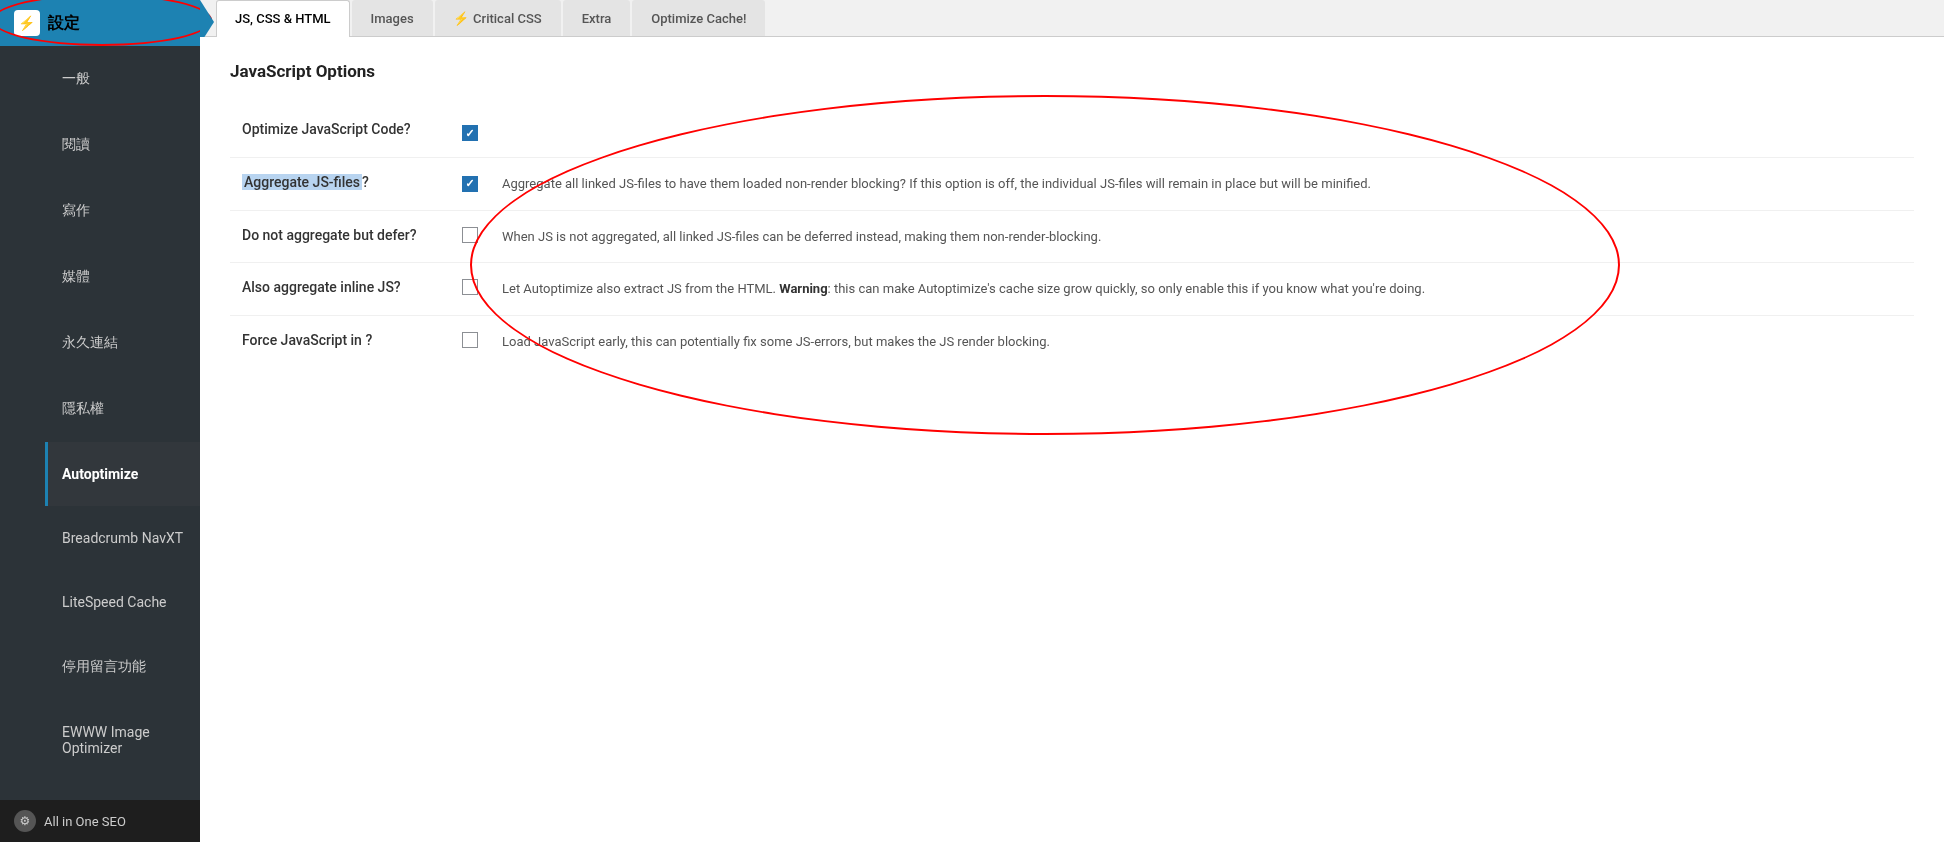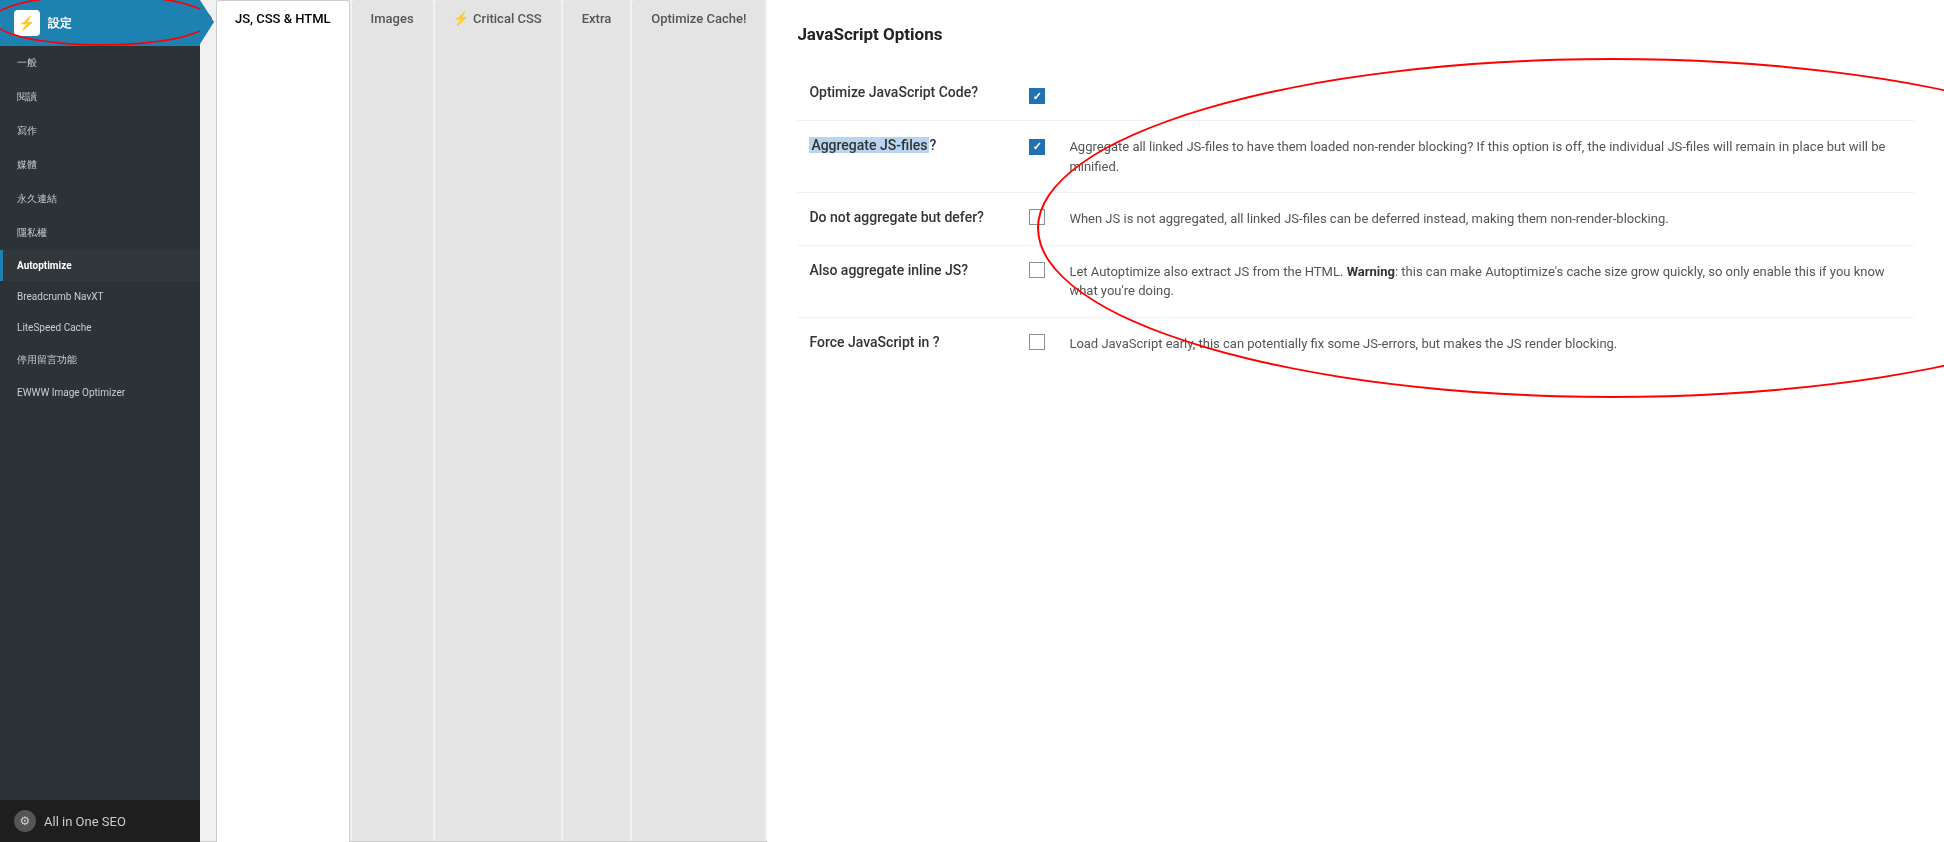--- a/index.html
+++ b/index.html
@@ -51,47 +51,48 @@
       border-radius: 4px;
       display: flex;
       align-items: center;
       justify-content: center;
       color: #1d82b2;
       font-weight: bold;
       font-size: 14px;
     }
 
     .sidebar-header-title {
-      color: #ffffff;
-      font-size: 12px;
+      color: #000000;
+      font-size: 16px;
       font-weight: 600;
     }
 
     .sidebar-header-oval {
       position: absolute;
       top: -6px;
       left: -8px;
       width: 220px;
       height: 52px;
       border: 2.5px solid red;
       border-radius: 50%;
       pointer-events: none;
     }
 
     .sidebar-nav {
       flex: 1;
       overflow-y: auto;
     }
 
     .sidebar-item {
-      padding: 10px 14px;
+      padding: 24px 14px;
       color: #ccc;
       cursor: pointer;
-      font-size: 10px;
+      font-size: 14px;
       border-left: 3px solid transparent;
+      margin-left: 45px;
     }
 
     .sidebar-item.active {
       background: #32373c;
       color: white;
       font-weight: 700;
       border-left-color: #1d82b2;
     }
 
     .sidebar-footer {
@@ -113,21 +114,21 @@
       align-items: center;
       justify-content: center;
       color: #ccc;
       font-size: 12px;
     }
 
     
     .main {
       flex: 1;
       display: flex;
-      flex-direction: row;
+      flex-direction: column;
       background: #f1f1f1;
       overflow: hidden;
     }
 
     
     .tabs {
       display: flex;
       background: #f1f1f1;
       border-bottom: 1px solid #ccc;
       padding-left: 16px;

